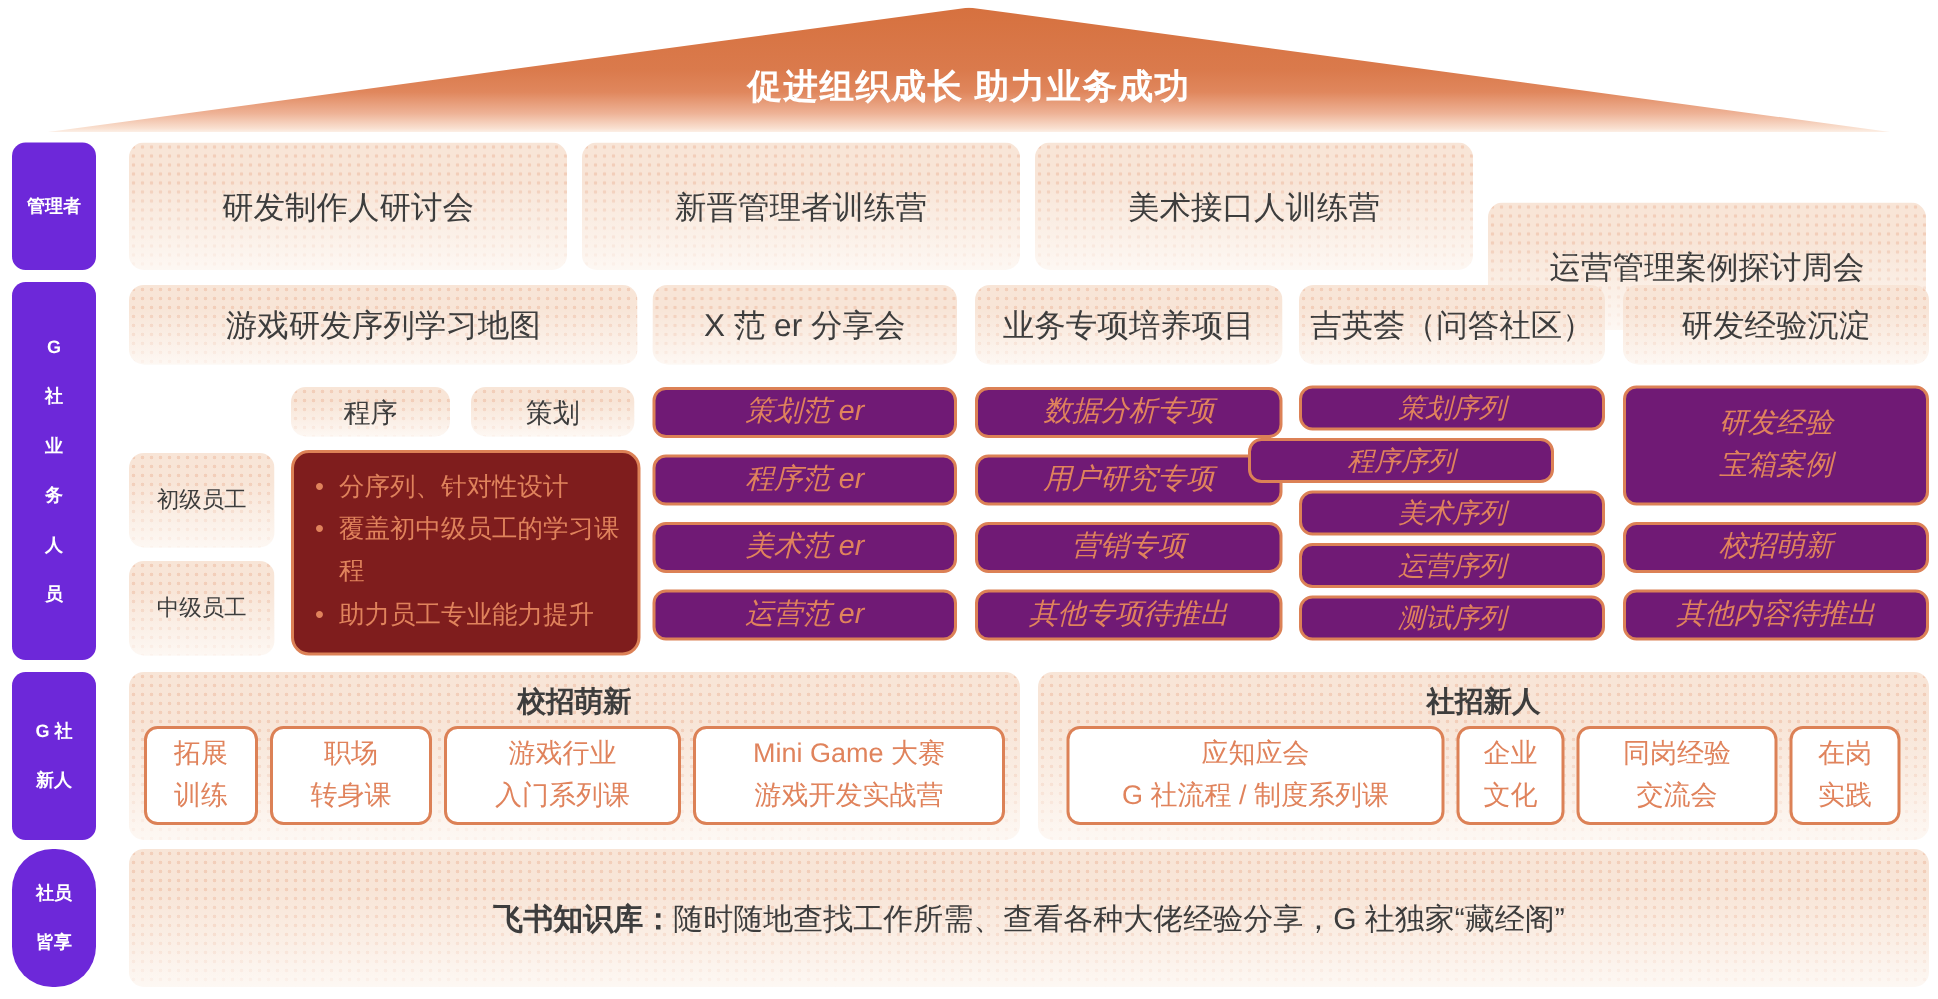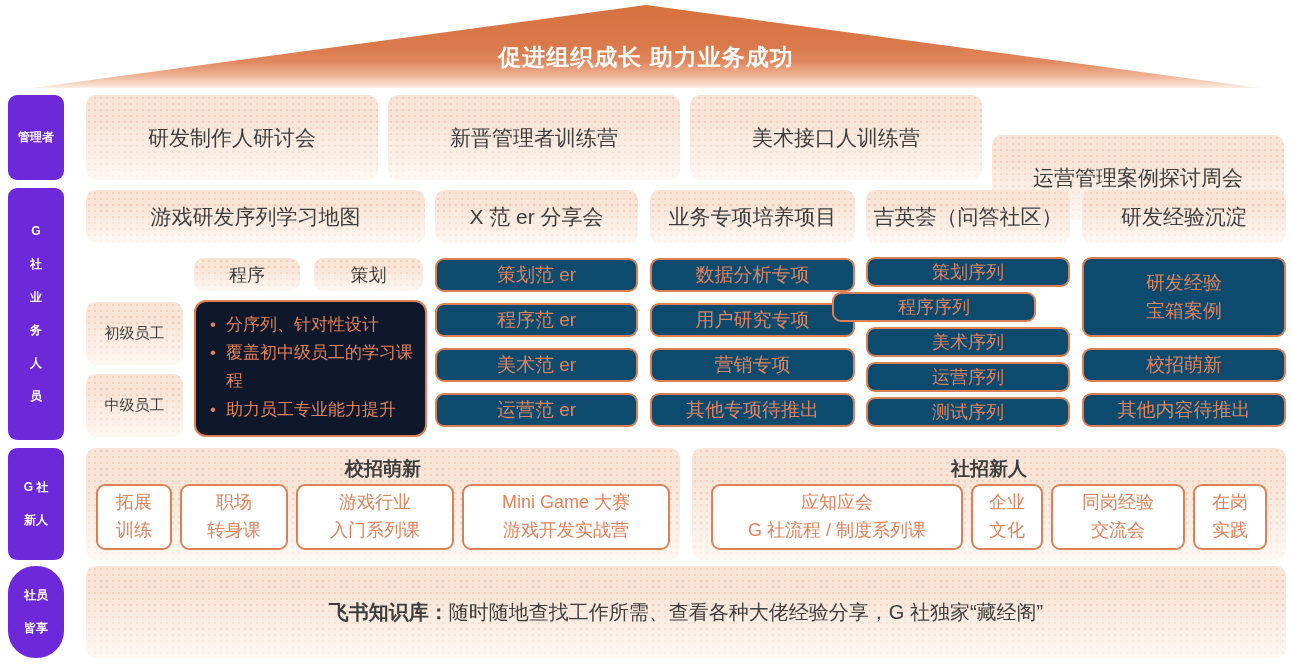--- a/index.html
+++ b/index.html
@@ -31,29 +31,30 @@
       linear-gradient(180deg,rgba(255,252,250,0) 30%,rgba(255,253,251,.78) 100%),
       radial-gradient(circle,rgba(219,124,80,.22) 1px,transparent 1.4px);
     background-size:100% 100%,6px 6px;
     color:#3d3d3d;display:flex;align-items:center;justify-content:center;text-align:center;
   }
   .hdr{font-size:21px;}
   .tab{font-size:18px;}
   .lvl{font-size:15px;}
   
   .obox{
-    position:absolute;background:#0c4a6e;border:2px solid #dc8156;border-radius:9px;
+    position:absolute;background:#701a75;border:2px solid #dc8156;border-radius:9px;
     color:#e0835c;font-size:19px;line-height:1.5;
     display:flex;flex-direction:column;align-items:center;justify-content:center;text-align:center;
     box-sizing:border-box;
+    font-style:italic;
   }
   .obox.sm{font-size:18px;}
   
   .bbox{
-    position:absolute;background:#0f172a;border:2px solid #dc8156;border-radius:12px;
+    position:absolute;background:#7f1d1d;border:2px solid #dc8156;border-radius:12px;
     color:#e0835c;font-size:17px;box-sizing:border-box;padding:9px 12px 6px 10px;
   }
   .bbox ul{list-style:none;margin:0;padding:0;}
   .bbox li{position:relative;padding-left:20px;line-height:1.66;text-align:left;}
   .bbox li::before{content:"•";position:absolute;left:4px;top:0;color:#e0835c;}
   
   .group{
     position:absolute;border-radius:10px;
     background-color:#f8e5d7;
     background-image:

